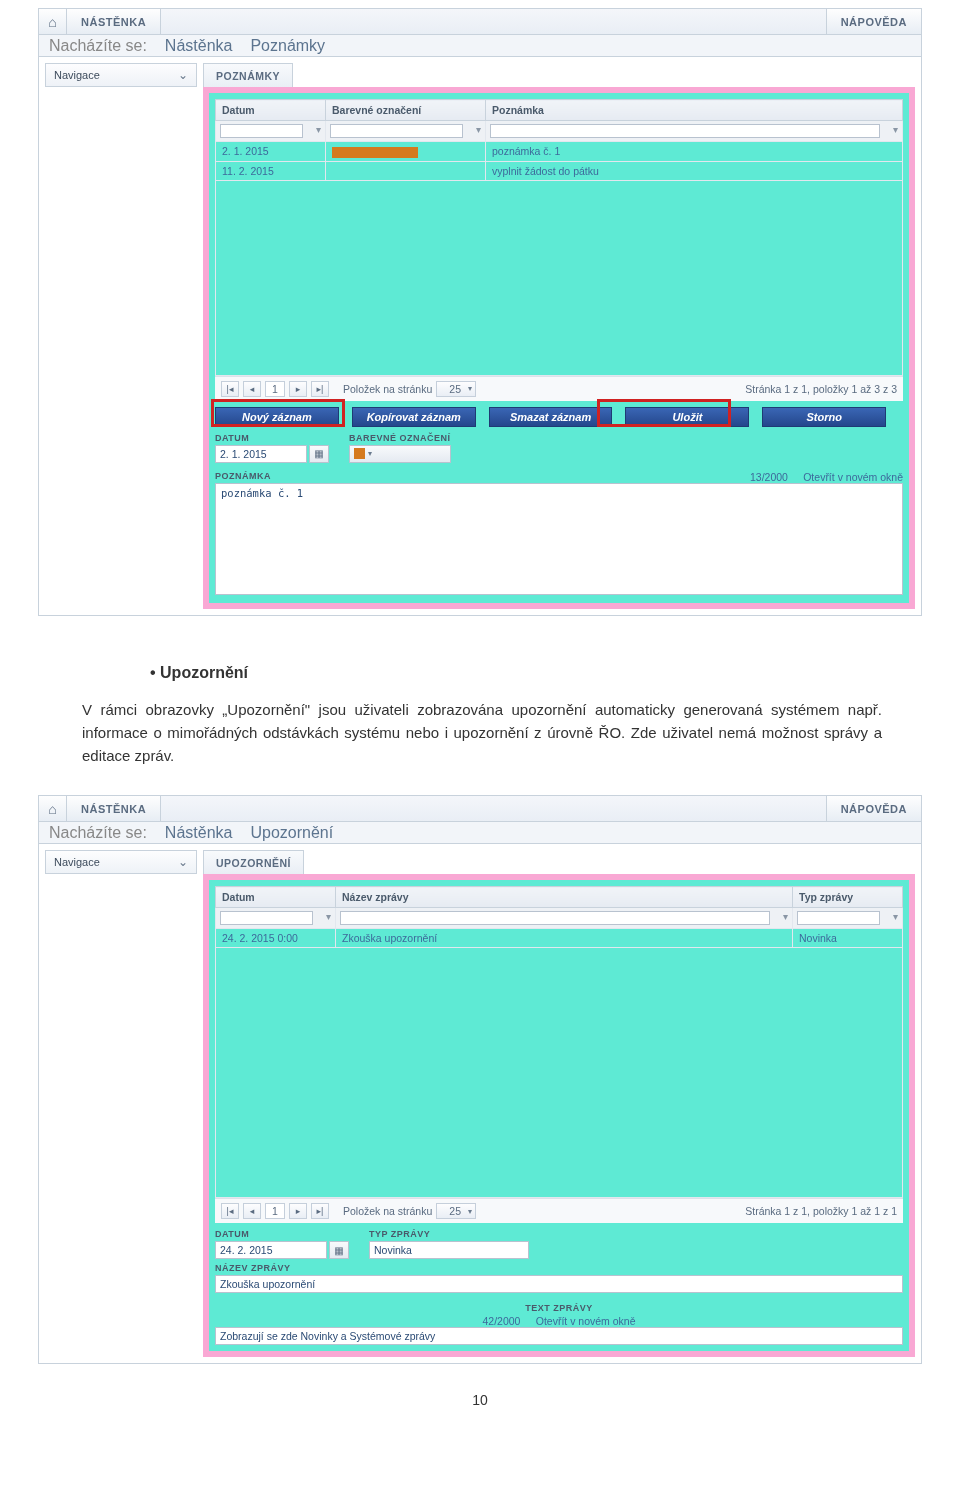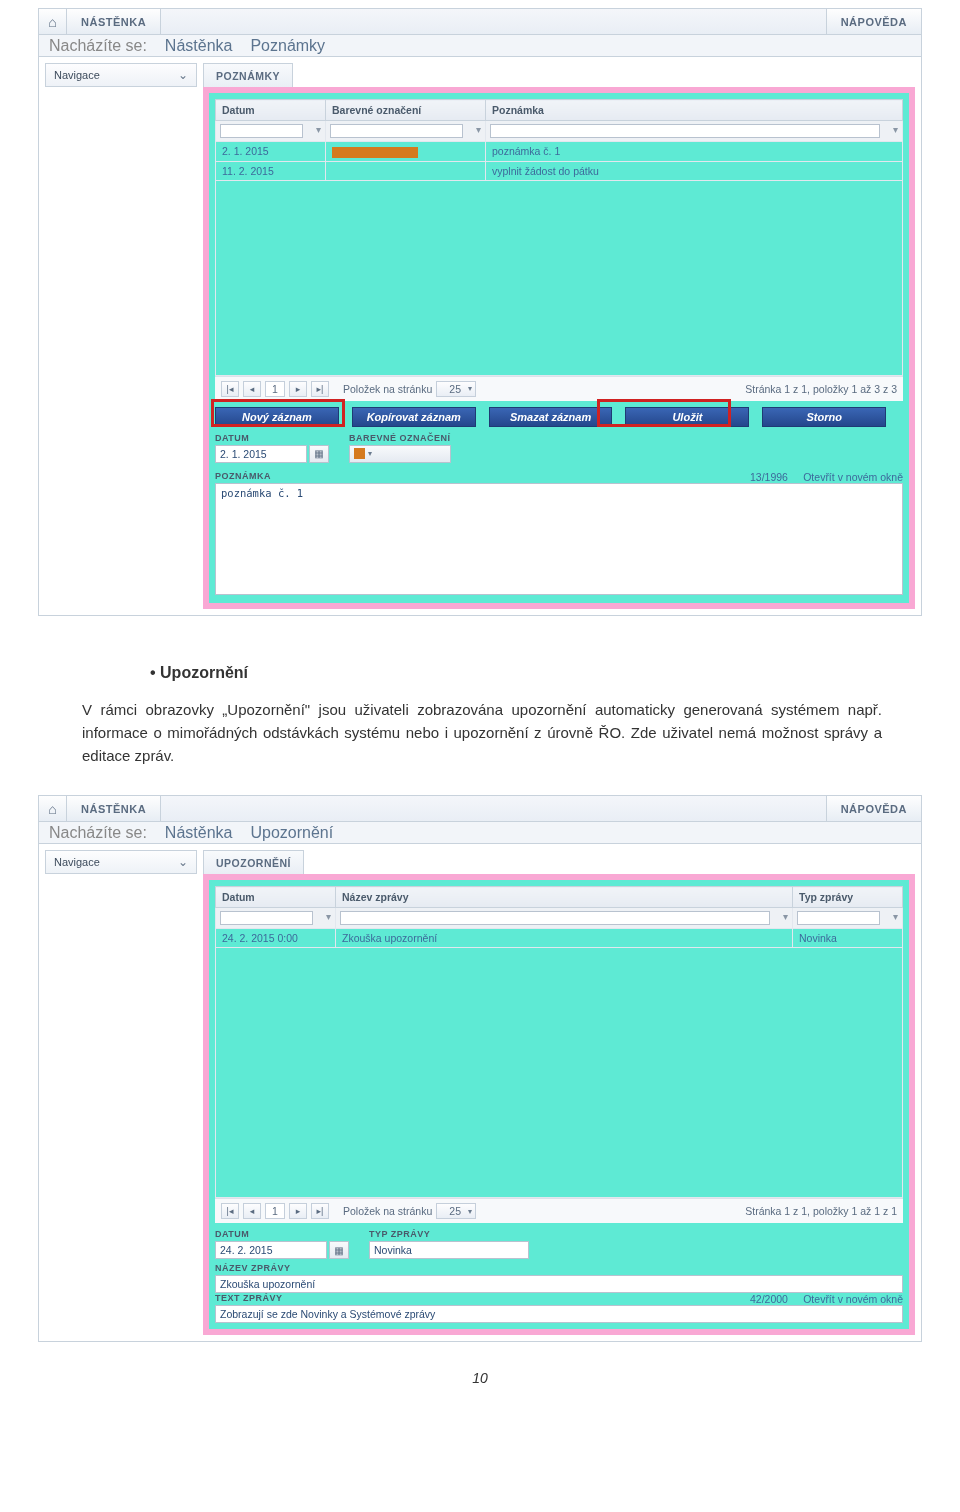--- a/index.html
+++ b/index.html
@@ -68,21 +68,21 @@
   .note-meta { display:flex; justify-content:space-between; align-items:center; margin-top:8px; }
   .meta-link { color:#3d6a9b; font-size:10.5px; }
   .textarea { width:100%; height:112px; border:1px solid #b8c2cf; background:#fff; padding:3px 5px; font-size:10.5px; color:#2a4a74; resize:none; }
   
   
   .doc-section { padding: 44px 70px 10px 94px; font-family: Arial, sans-serif; }
   .doc-bullet { font-weight:bold; font-size:16px; margin-bottom:16px; margin-left:18px; }
   .doc-bullet::before { content:"• "; font-weight:bold; }
   .doc-para { font-size:15px; line-height:1.55; text-align:justify; margin-bottom:18px; margin-left:-50px; margin-right:-30px;}
   
-  .pagenum { text-align:center; font-size:14px; margin-top:28px;font-style:italic; }
+  .pagenum { text-align:center; font-size:14px; margin-top:28px; }
   
   
   .grid-blank2 { height:250px; }
 </style>
 </head>
 <body>
 
 <div class="page">
 
 <div class="app-frame">
@@ -173,21 +173,21 @@
             <span class="color-sel">
               <span class="color-sq"></span>
               <span style="font-size:8px;color:#6b7b8e;">▾</span>
             </span>
           </div>
         </div>
 
         <div class="note-meta">
           <span class="fld-lbl">POZNÁMKA</span>
           <span>
-            <span class="meta-link">13/1996</span>
+            <span class="meta-link">13/2000</span>
             &nbsp;&nbsp;&nbsp;
             <span class="meta-link">Otevřít v novém okně</span>
           </span>
         </div>
         <textarea class="textarea" style="">poznámka č. 1</textarea>
       </div>
     </div>
   </div>
 </div>
 
@@ -265,21 +265,21 @@
           <div class="field" style="width:160px;">
             <span class="fld-lbl">TYP ZPRÁVY</span>
             <input class="fld-inp" value="Novinka" style="">
           </div>
         </div>
         <div class="field" style="margin-top:4px;">
           <span class="fld-lbl">NÁZEV ZPRÁVY</span>
           <input class="fld-inp" style="width: 100%;" value="Zkouška upozornění">
         </div>
 
-        <div class="note-meta" style="margin-top:0;">
+        <div class="note-meta" style="margin-top:10px;flex-direction:column;">
           <span class="fld-lbl">TEXT ZPRÁVY</span>
           <span>
             <span class="meta-link">42/2000</span>
             &nbsp;&nbsp;&nbsp;
             <span class="meta-link">Otevřít v novém okně</span>
           </span>
         </div>
         <input class="fld-inp" style="width: 100%;" value="Zobrazují se zde Novinky a Systémové zprávy">
       </div>
     </div>

